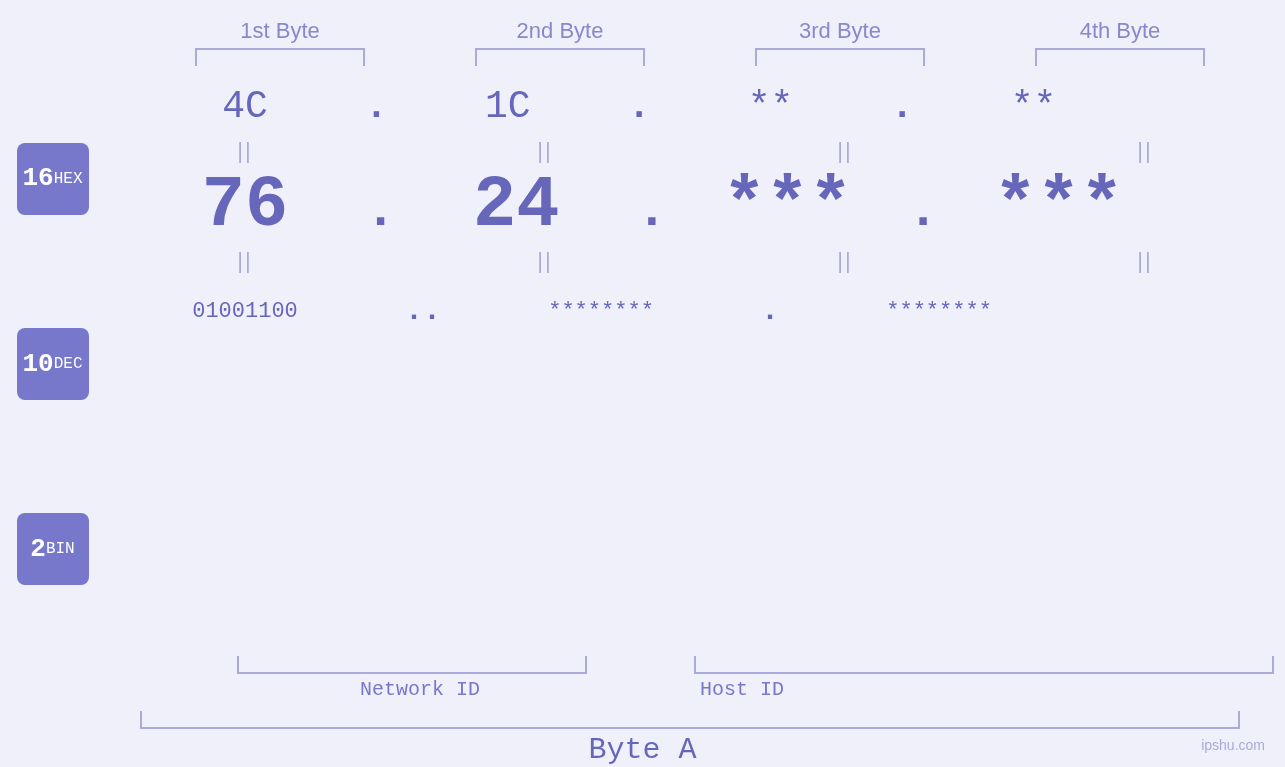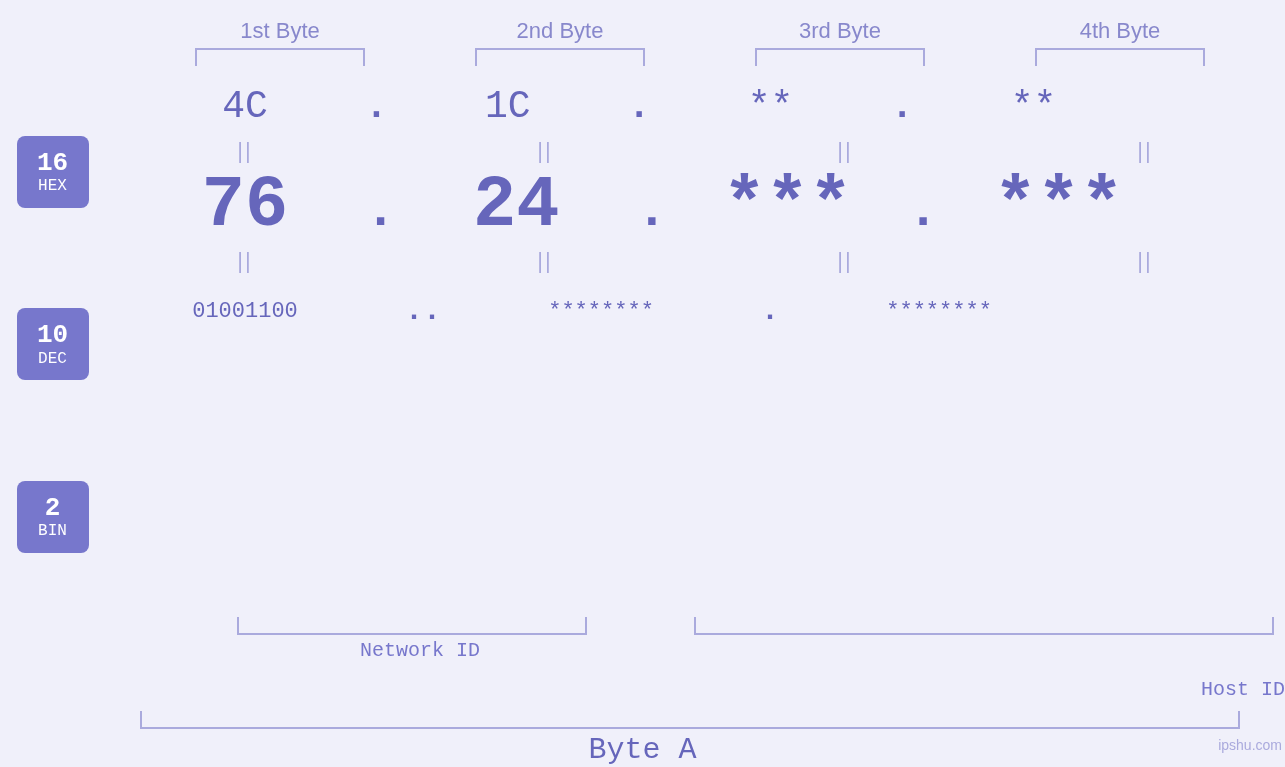--- a/index.html
+++ b/index.html
@@ -75,21 +75,21 @@
       justify-content: space-around;
       padding: 10px 0;
     }
 
     .badge {
       width: 72px;
       height: 72px;
       background-color: #7777cc;
       border-radius: 8px;
       display: flex;
-      flex-direction: column;
+      flex-direction: row;
       align-items: center;
       justify-content: center;
       color: white;
     }
 
     .badge-num {
       font-size: 26px;
       font-weight: bold;
       line-height: 1.1;
     }
@@ -201,21 +201,21 @@
     .class-label {
       color: #6666bb;
       font-size: 30px;
       font-family: 'Courier New', Courier, monospace;
     }
 
     
     .watermark {
       position: absolute;
       bottom: 14px;
-      right: 3px;
+      right: 20px;
       color: #aaaadd;
       font-size: 14px;
       font-family: Arial, sans-serif;
     }
   </style>
 </head>
 <body>
 
 <div class="container">
 
@@ -358,21 +358,21 @@
 
     <div style="width:620px; display:flex; justify-content:center;">
       <div style="width:580px; height:18px; border-bottom:2px solid #aaaadd; border-left:2px solid #aaaadd; border-right:2px solid #aaaadd;"></div>
     </div>
   </div>
 
   <div style="display:flex; margin-left:140px; margin-top:4px;">
     <div style="width:560px; text-align:center;">
       <span class="id-label">Network ID</span>
     </div>
-    <div style="flex:1; text-align:right;margin-top:39px;">
+    <div style="flex:1; text-align:left;">
       <span class="id-label">Host ID</span>
     </div>
   </div>
 
   <div style="margin-left:140px; margin-right:45px; margin-top:10px;">
     <div style="height:18px; border-bottom:2px solid #aaaadd; border-left:2px solid #aaaadd; border-right:2px solid #aaaadd;"></div>
   </div>
 
   <div class="class-row" style="margin-top:4px;">
     <span class="class-label">Byte A</span>

